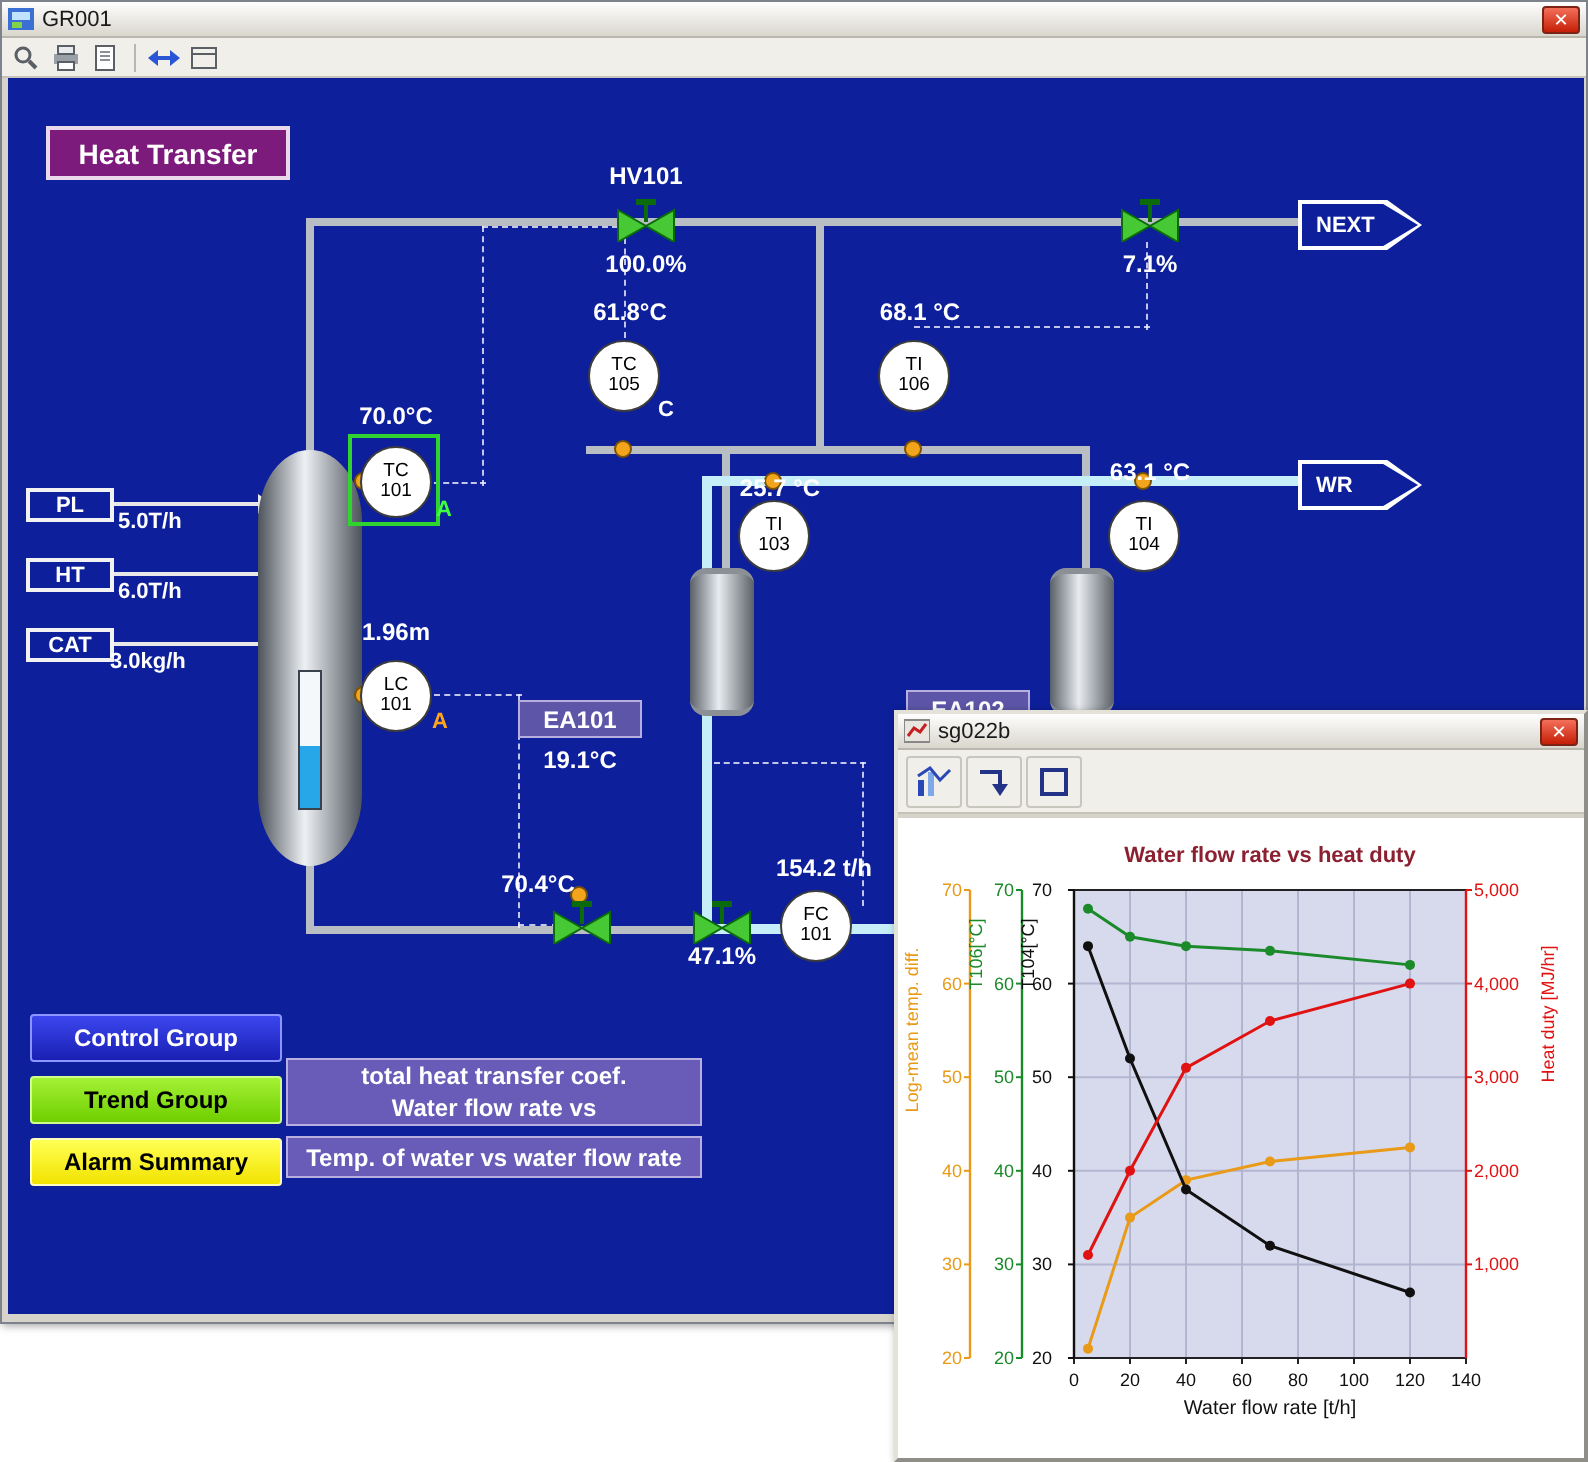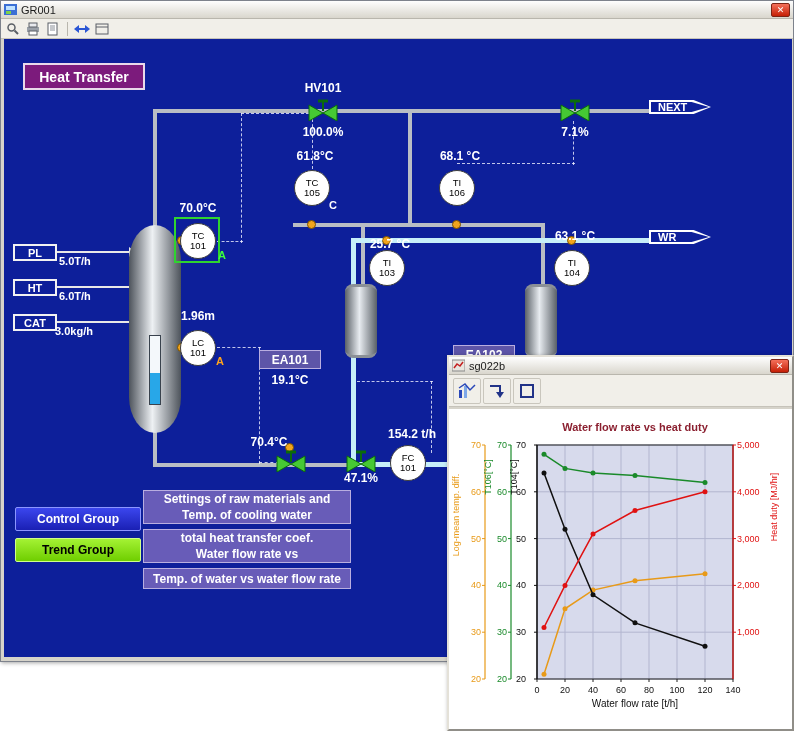--- a/index.html
+++ b/index.html
@@ -30,21 +30,21 @@
   .valve{position:absolute;z-index:5}
   .httitle{position:absolute;left:19px;top:24px;width:122px;height:27px;background:#7c1b7c;border:2px solid #e9d9ea;color:#fff;font-weight:bold;font-size:14px;display:flex;align-items:center;justify-content:center;z-index:5}
   .reactor{position:absolute;left:125px;top:186px;width:52px;height:208px;background:linear-gradient(90deg,#4d535b,#eef1f4 45%,#4d535b);border-radius:26px/36px;z-index:3}
   .rlevel{position:absolute;left:145px;top:296px;width:12px;height:70px;background:#f4f8fb;border:1px solid #39424d;z-index:4}
   .rfill{position:absolute;bottom:0;left:0;right:0;height:46%;background:#28a7e8}
   .hx{position:absolute;width:32px;height:74px;background:linear-gradient(90deg,#5a6067,#e8ecf0 45%,#5a6067);border-radius:8px;z-index:3;border-top:3px solid #8b9096;border-bottom:3px solid #8b9096}
   .feedbox{position:absolute;width:44px;height:17px;border:2px solid #f2f2f2;color:#fff;font-size:11px;font-weight:bold;display:flex;align-items:center;justify-content:center;z-index:5}
   .feedline{position:absolute;height:2px;background:#e8e8e8;z-index:2}
   .feedline::after{content:"";position:absolute;right:-7px;top:-4px;border-left:7px solid #e8e8e8;border-top:5px solid transparent;border-bottom:5px solid transparent}
   .feedval{position:absolute;color:#fff;font-weight:bold;font-size:11px;z-index:5;white-space:nowrap}
-  .flowarrow{position:absolute;width:62px;height:14px;background:#fff;clip-path:polygon(0 0,72% 0,100% 50%,72% 100%,0 100%);z-index:5;padding:2px}
+  .flowarrow{position:absolute;width:62px;height:25px;background:#fff;clip-path:polygon(0 0,72% 0,100% 50%,72% 100%,0 100%);z-index:5;padding:2px}
   .fa-in{width:100%;height:100%;background:#0d1f9a;clip-path:polygon(0 0,70% 0,100% 50%,70% 100%,0 100%);color:#fff;font-weight:bold;font-size:11px;display:flex;align-items:center;padding-left:7px}
   .eqlabel{position:absolute;width:62px;height:19px;background:#5d55a8;border:1px solid #b9aee0;color:#fff;font-size:12px;font-weight:bold;display:flex;align-items:center;justify-content:center;z-index:5}
   .navbtn{position:absolute;width:126px;height:24px;font-size:12px;font-weight:bold;display:flex;align-items:center;justify-content:center;border-radius:2px;z-index:5;cursor:pointer}
   .navbtn.blue{background:linear-gradient(#3b46ee,#1a20b4);color:#fff;border:1px solid #8c96ff}
   .navbtn.green{background:linear-gradient(#a4f234,#6fce00);color:#000;border:1px solid #cfff8a}
   .navbtn.yellow{background:linear-gradient(#ffff55,#f2e300);color:#000;border:1px solid #fffdc0}
   .descbox{position:absolute;width:208px;background:#685cb8;border:1px solid #b9aee0;color:#fff;font-size:12px;font-weight:bold;text-align:center;display:flex;flex-direction:column;justify-content:center;line-height:16px;z-index:5}
 
   
   .subwin{z-index:20;border:2px outset #e4e1d8}
@@ -243,25 +243,22 @@
     <div class="flag" style="left:212px;top:316px;color:#ffa41c">A</div>
 
     <div class="pv" style="left:372px;top:388px;width:72px">154.2 t/h</div>
     <div class="inst" style="left:386px;top:406px">
         <span>FC</span>
         <span>101</span>
       </div>
 
     <div class="navbtn blue" style="left:11px;top:468px">Control Group</div>
     <div class="navbtn green" style="left:11px;top:499px">Trend Group</div>
-
-    <div class="descbox" style="left:139px;top:451px;height:34px">
-      <span>Settings of raw materials and</span>
-      <span>Temp. of cooling water</span>
-    </div>
+    <div class="navbtn yellow" style="left:11px;top:530px">Alarm Summary</div>
+
     <div class="descbox" style="left:139px;top:490px;height:34px">
       <span>total heat transfer coef.</span>
       <span>Water flow rate vs</span>
     </div>
     <div class="descbox" style="left:139px;top:529px;height:21px">
       <span>Temp. of water vs water flow rate</span>
     </div>
   </div>
 </div>
 

